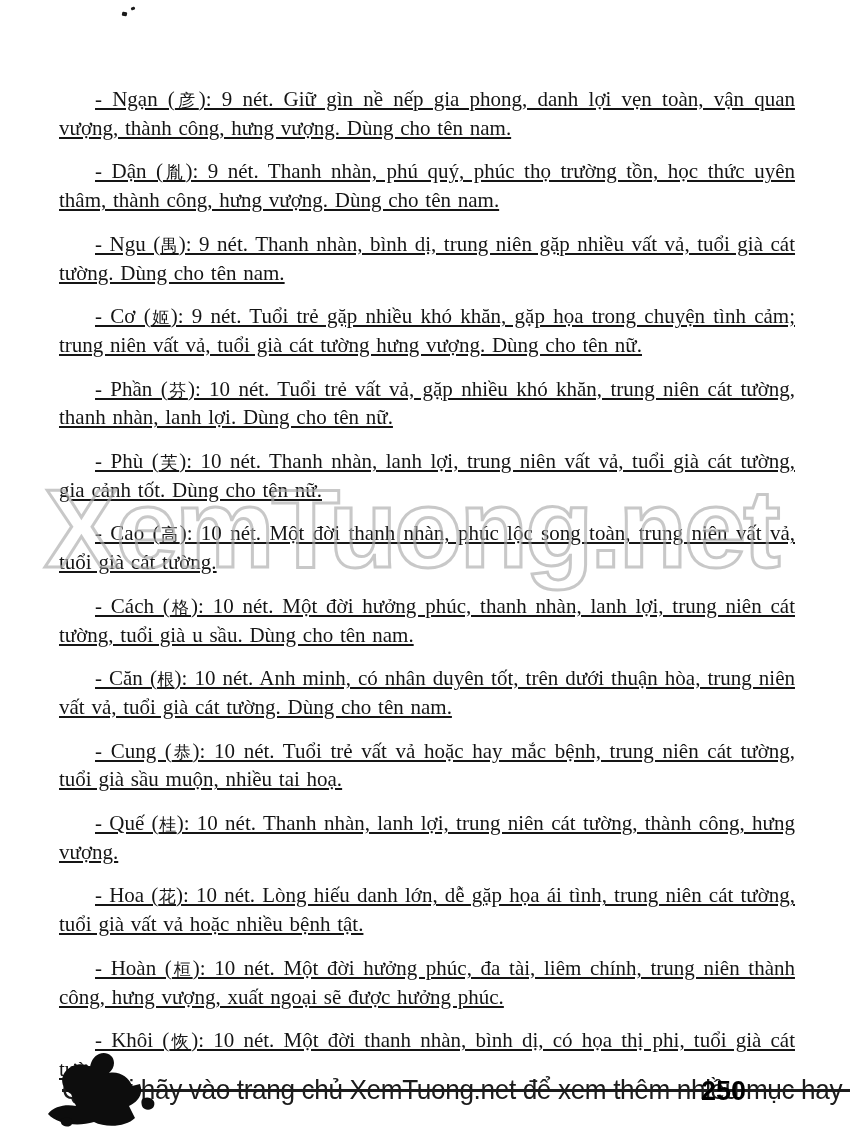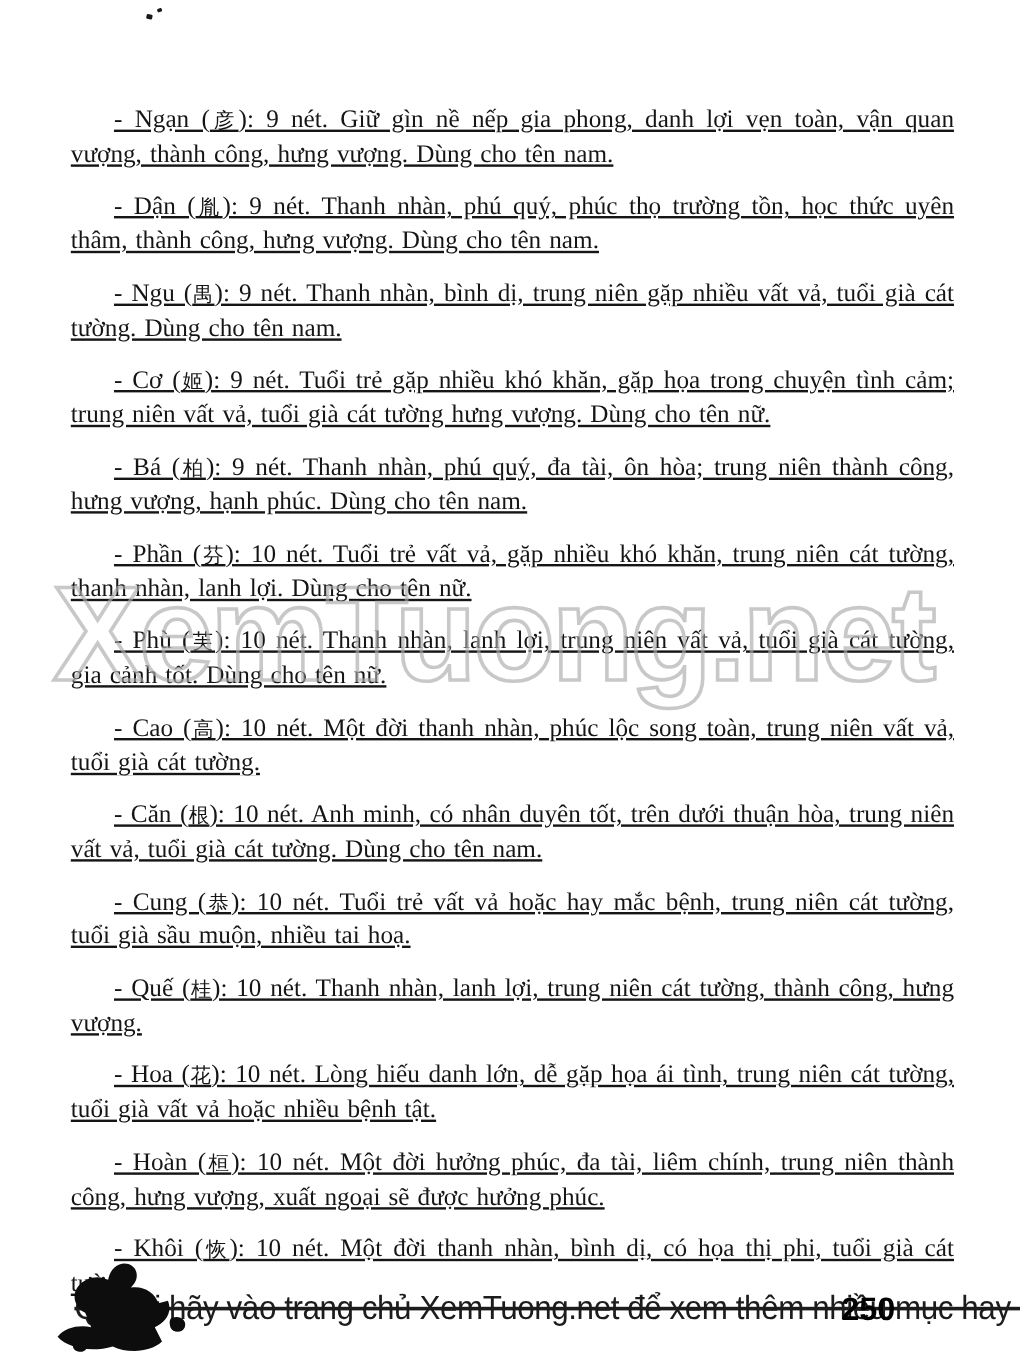--- a/index.html
+++ b/index.html
@@ -108,24 +108,24 @@
 <main class="page">
 
   <span class="speck a"></span>
   <span class="speck b"></span>
 
   <section class="body-text" id="entries">
       <p class="entry">- Ngạn (<span class="han">彦</span>): 9 nét. Giữ gìn nề nếp gia phong, danh lợi vẹn toàn, vận quan vượng, thành công, hưng vượng. Dùng cho tên nam.</p>
       <p class="entry">- Dận (<span class="han">胤</span>): 9 nét. Thanh nhàn, phú quý, phúc thọ trường tồn, học thức uyên thâm, thành công, hưng vượng. Dùng cho tên nam.</p>
       <p class="entry">- Ngu (<span class="han">禺</span>): 9 nét. Thanh nhàn, bình dị, trung niên gặp nhiều vất vả, tuổi già cát tường. Dùng cho tên nam.</p>
       <p class="entry">- Cơ (<span class="han">姬</span>): 9 nét. Tuổi trẻ gặp nhiều khó khăn, gặp họa trong chuyện tình cảm; trung niên vất vả, tuổi già cát tường hưng vượng. Dùng cho tên nữ.</p>
-      <p class="entry">- Bá (<span class="han">柏</span>): 9 nét. Thanh nhàn, phú quý, đa tài, ôn hòa; trung niên thành công, hưng vượng, hạnh phúc. Dùng cho tên nam.</p>
       <p class="entry">- Phần (<span class="han">芬</span>): 10 nét. Tuổi trẻ vất vả, gặp nhiều khó khăn, trung niên cát tường, thanh nhàn, lanh lợi. Dùng cho tên nữ.</p>
       <p class="entry">- Phù (<span class="han">芙</span>): 10 nét. Thanh nhàn, lanh lợi, trung niên vất vả, tuổi già cát tường, gia cảnh tốt. Dùng cho tên nữ.</p>
       <p class="entry">- Cao (<span class="han">高</span>): 10 nét. Một đời thanh nhàn, phúc lộc song toàn, trung niên vất vả, tuổi già cát tường.</p>
+      <p class="entry">- Cách (<span class="han">格</span>): 10 nét. Một đời hưởng phúc, thanh nhàn, lanh lợi, trung niên cát tường, tuổi già u sầu. Dùng cho tên nam.</p>
       <p class="entry">- Căn (<span class="han">根</span>): 10 nét. Anh minh, có nhân duyên tốt, trên dưới thuận hòa, trung niên vất vả, tuổi già cát tường. Dùng cho tên nam.</p>
       <p class="entry">- Cung (<span class="han">恭</span>): 10 nét. Tuổi trẻ vất vả hoặc hay mắc bệnh, trung niên cát tường, tuổi già sầu muộn, nhiều tai hoạ.</p>
       <p class="entry">- Quế (<span class="han">桂</span>): 10 nét. Thanh nhàn, lanh lợi, trung niên cát tường, thành công, hưng vượng.</p>
       <p class="entry">- Hoa (<span class="han">花</span>): 10 nét. Lòng hiếu danh lớn, dễ gặp họa ái tình, trung niên cát tường, tuổi già vất vả hoặc nhiều bệnh tật.</p>
       <p class="entry">- Hoàn (<span class="han">桓</span>): 10 nét. Một đời hưởng phúc, đa tài, liêm chính, trung niên thành công, hưng vượng, xuất ngoại sẽ được hưởng phúc.</p>
       <p class="entry">- Khôi (<span class="han">恢</span>): 10 nét. Một đời thanh nhàn, bình dị, có họa thị phi, tuổi già cát tường.</p>
     </section>
 
   <div class="watermark">XemTuong.net</div>
 

